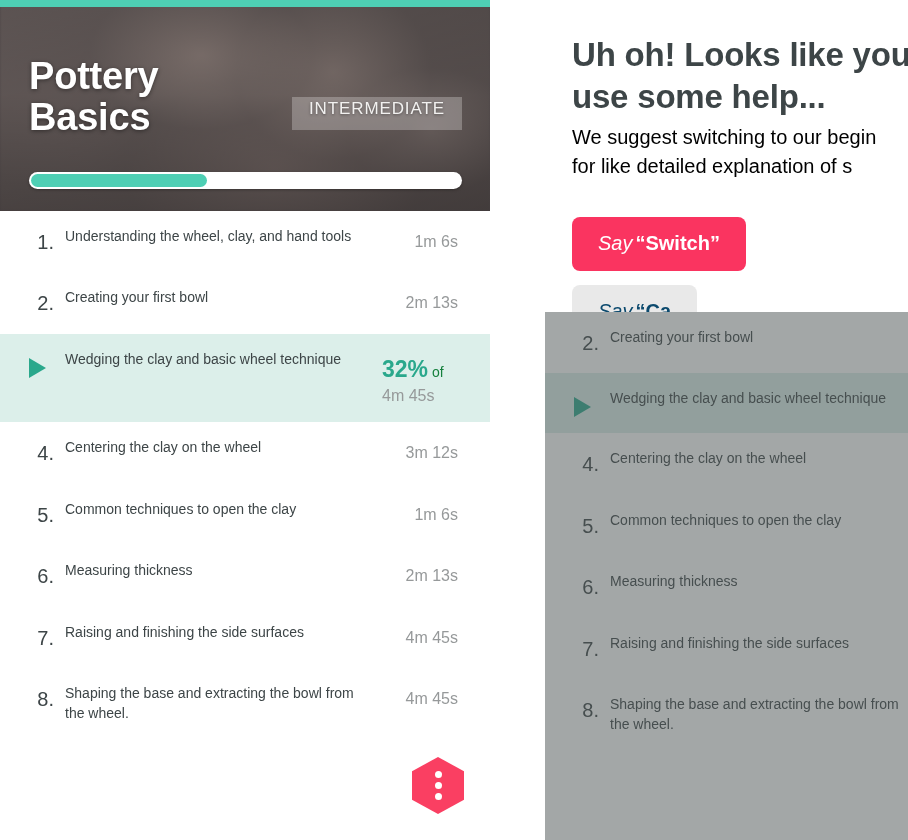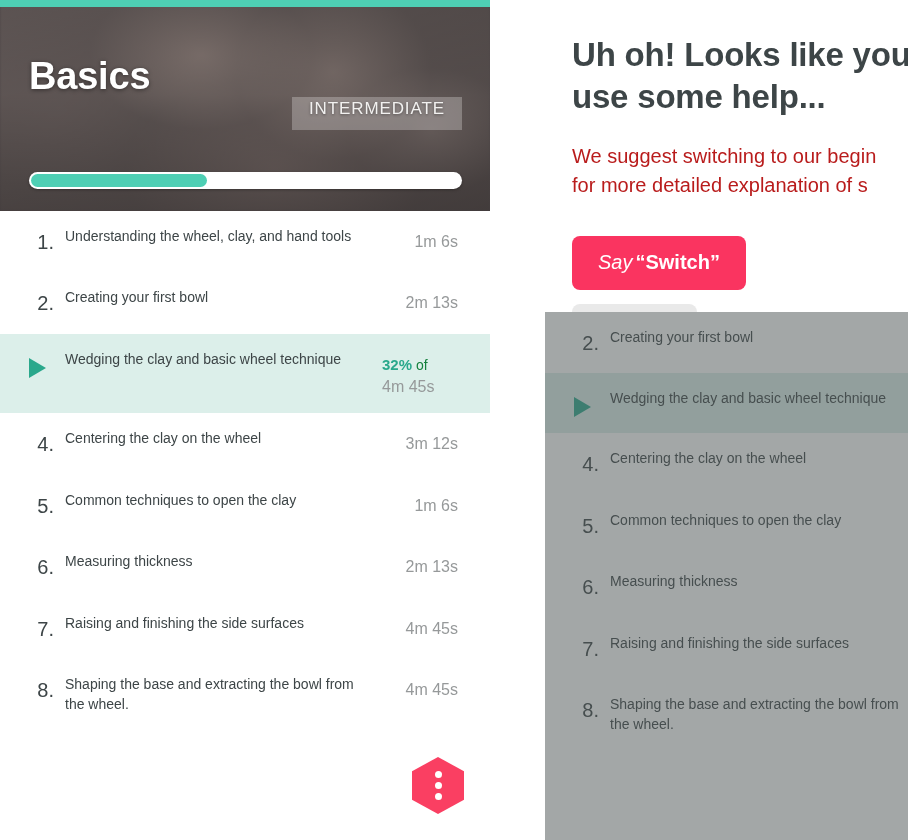--- a/index.html
+++ b/index.html
@@ -171,21 +171,21 @@
   }
   .lesson-duration.current {
     text-align: left;
     padding-left: 2px;
     width: 106px;
     padding-right: 0;
   }
   .pct {
     color: #2aa88c;
     font-weight: bold;
-    font-size: 15px;
+    font-size: 23px;
   }
   .of {
     color: #15803d;
     font-size: 14px;
   }
   .total {
     display: block;
     color: #96999a;
     font-size: 16px;
     margin-top: 1px;
@@ -241,24 +241,24 @@
   }
   .dialog-headline {
     font-size: 33px;
     font-weight: bold;
     line-height: 1.26;
     color: #3d4547;
     letter-spacing: -0.2px;
     white-space: nowrap;
   }
   .dialog-body {
-    margin-top: 25px;
+    margin-top: 6px;
     font-size: 20px;
     line-height: 1.45;
-    color: #b91c1c;
+    color: #000000;
     white-space: nowrap;
   }
   .dialog-actions {
     margin-top: 36px;
     display: flex;
     gap: 14px;
     align-items: flex-start;
     flex-direction: column;
   }
   .btn {
@@ -310,20 +310,21 @@
 <div id="screen">
 
   <div id="left-card">
 
     <div class="hero">
       <div class="hero-photo"></div>
       <div class="hero-scrim"></div>
       <div class="hero-topbar"></div>
 
       <div class="hero-title">
+        <div>Pottery</div>
         <div>Basics</div>
       </div>
 
       <div class="hero-badge">INTERMEDIATE</div>
 
       <div class="progress-track">
         <div class="progress-fill" id="progress-fill" style="width: 41%;"></div>
       </div>
     </div>
 
@@ -385,21 +386,21 @@
   <div id="right-panel">
 
     <div class="dialog">
       <div class="dialog-headline">
         <div>Uh oh! Looks like you</div>
         <div>use some help...</div>
       </div>
 
       <div class="dialog-body">
         <div>We suggest switching to our begin</div>
-        <div>for more detailed explanation of s</div>
+        <div>for like detailed explanation of s</div>
       </div>
 
       <div class="dialog-actions">
         <button class="btn btn-primary">
           <span class="say">Say</span><span class="word">“Switch”</span>
         </button>
         <button class="btn btn-secondary">
           <span class="say">Say</span><span class="word">“Ca</span>
         </button>
       </div>

